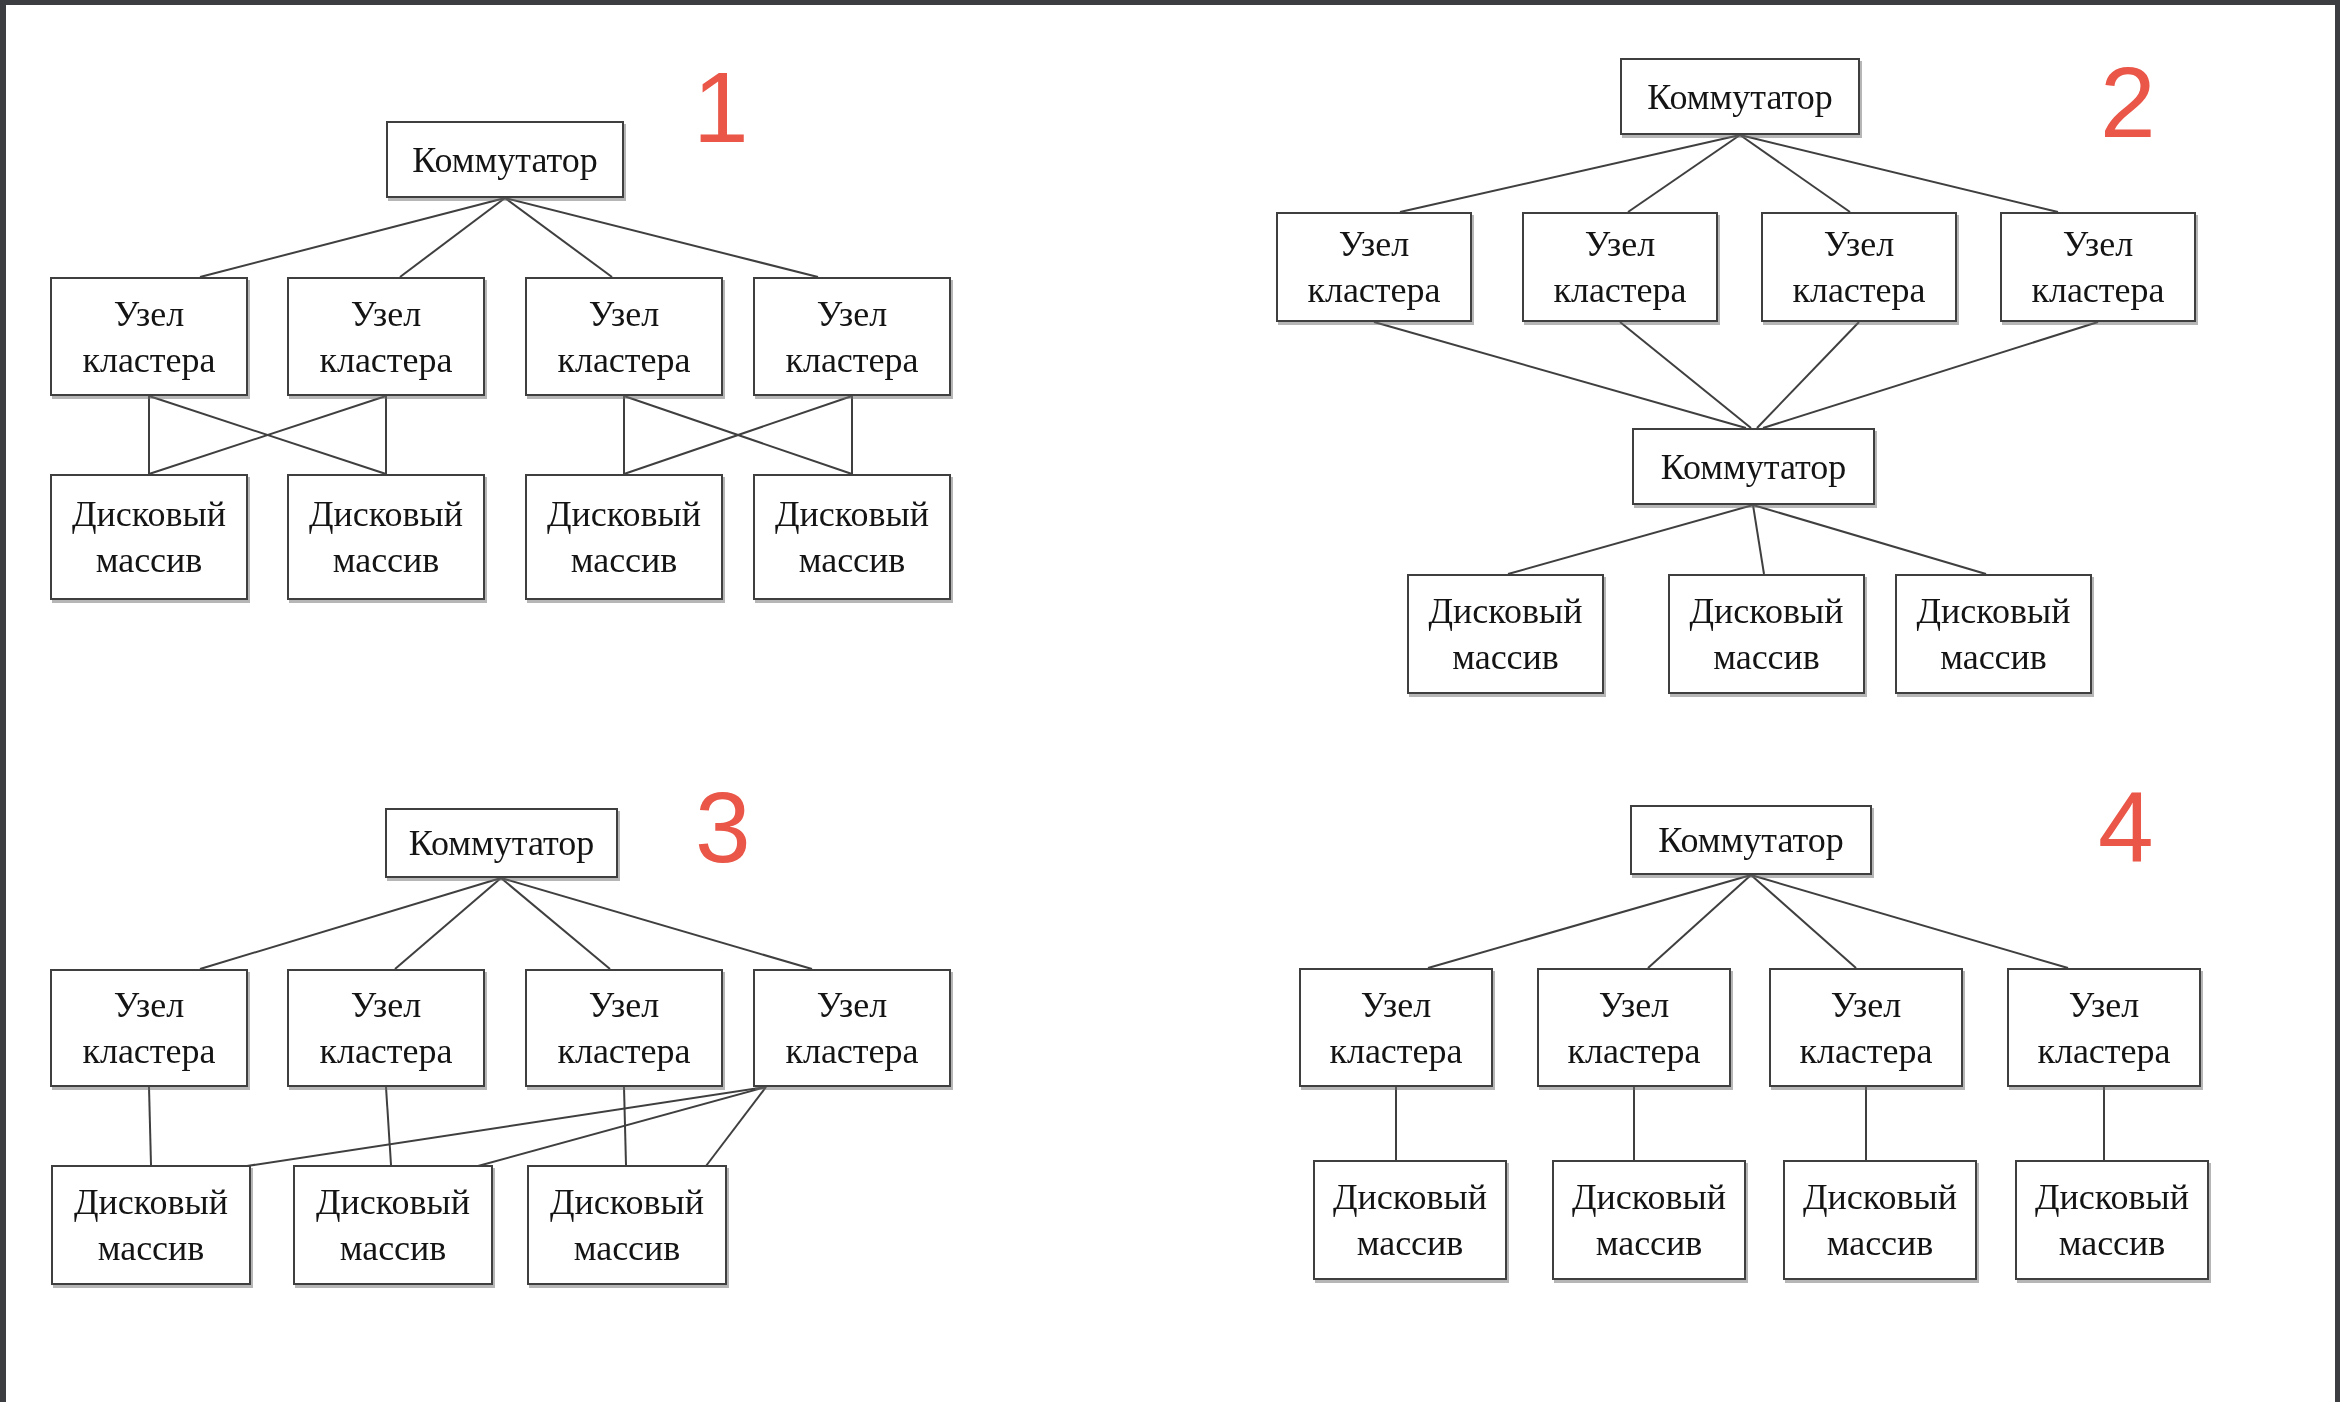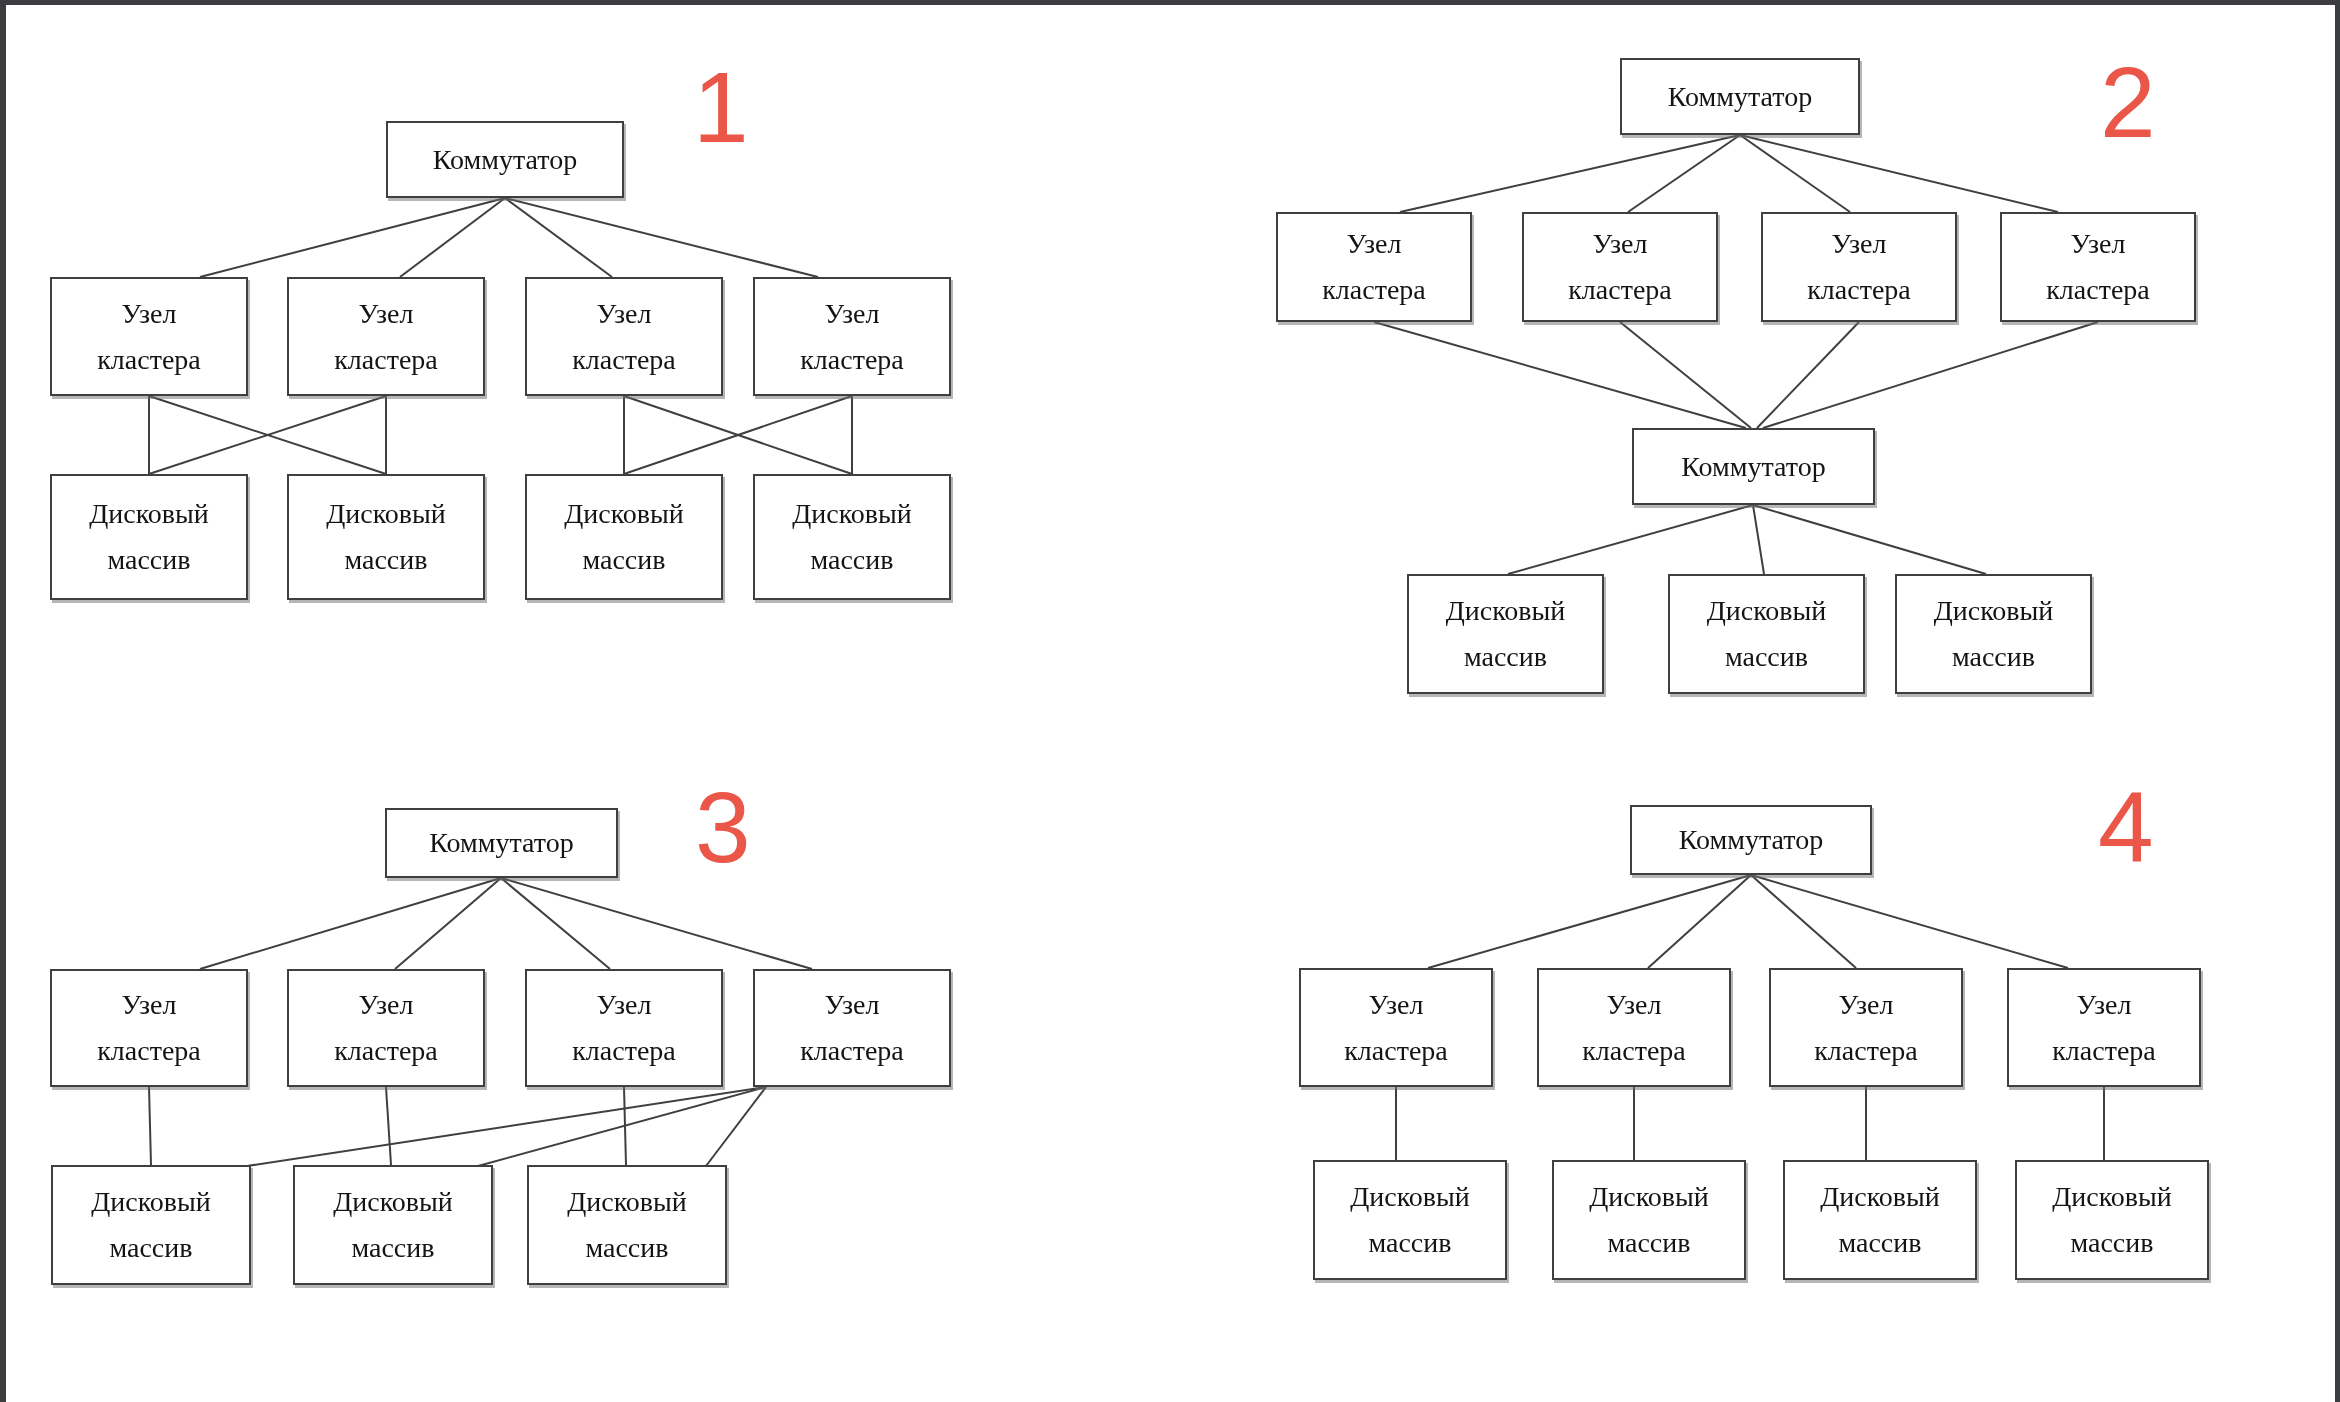--- a/index.html
+++ b/index.html
@@ -18,21 +18,21 @@
 
   #diagram-layer { position:absolute; left:0; top:0; width:2340px; height:1402px; z-index:2; }
 
   .box {
     position:absolute;
     background:var(--box-fill,#ffffff);
     border:2px solid var(--box-border,#3f3f3f);
     box-shadow:2px 3px 0 rgba(110,110,110,0.5);
     display:flex; align-items:center; justify-content:center;
     text-align:center;
-    font-size:28px; line-height:46px; color:#141414;
+    font-size:36px; line-height:46px; color:#141414;
     white-space:pre-line;
     box-sizing:border-box;
   }
   .diagram-number {
     position:absolute;
     font-family:"Liberation Sans","DejaVu Sans",sans-serif;
     font-size:100px; line-height:100px; font-weight:400;
     color:var(--number-color,#ea5648);
   }
 </style>

